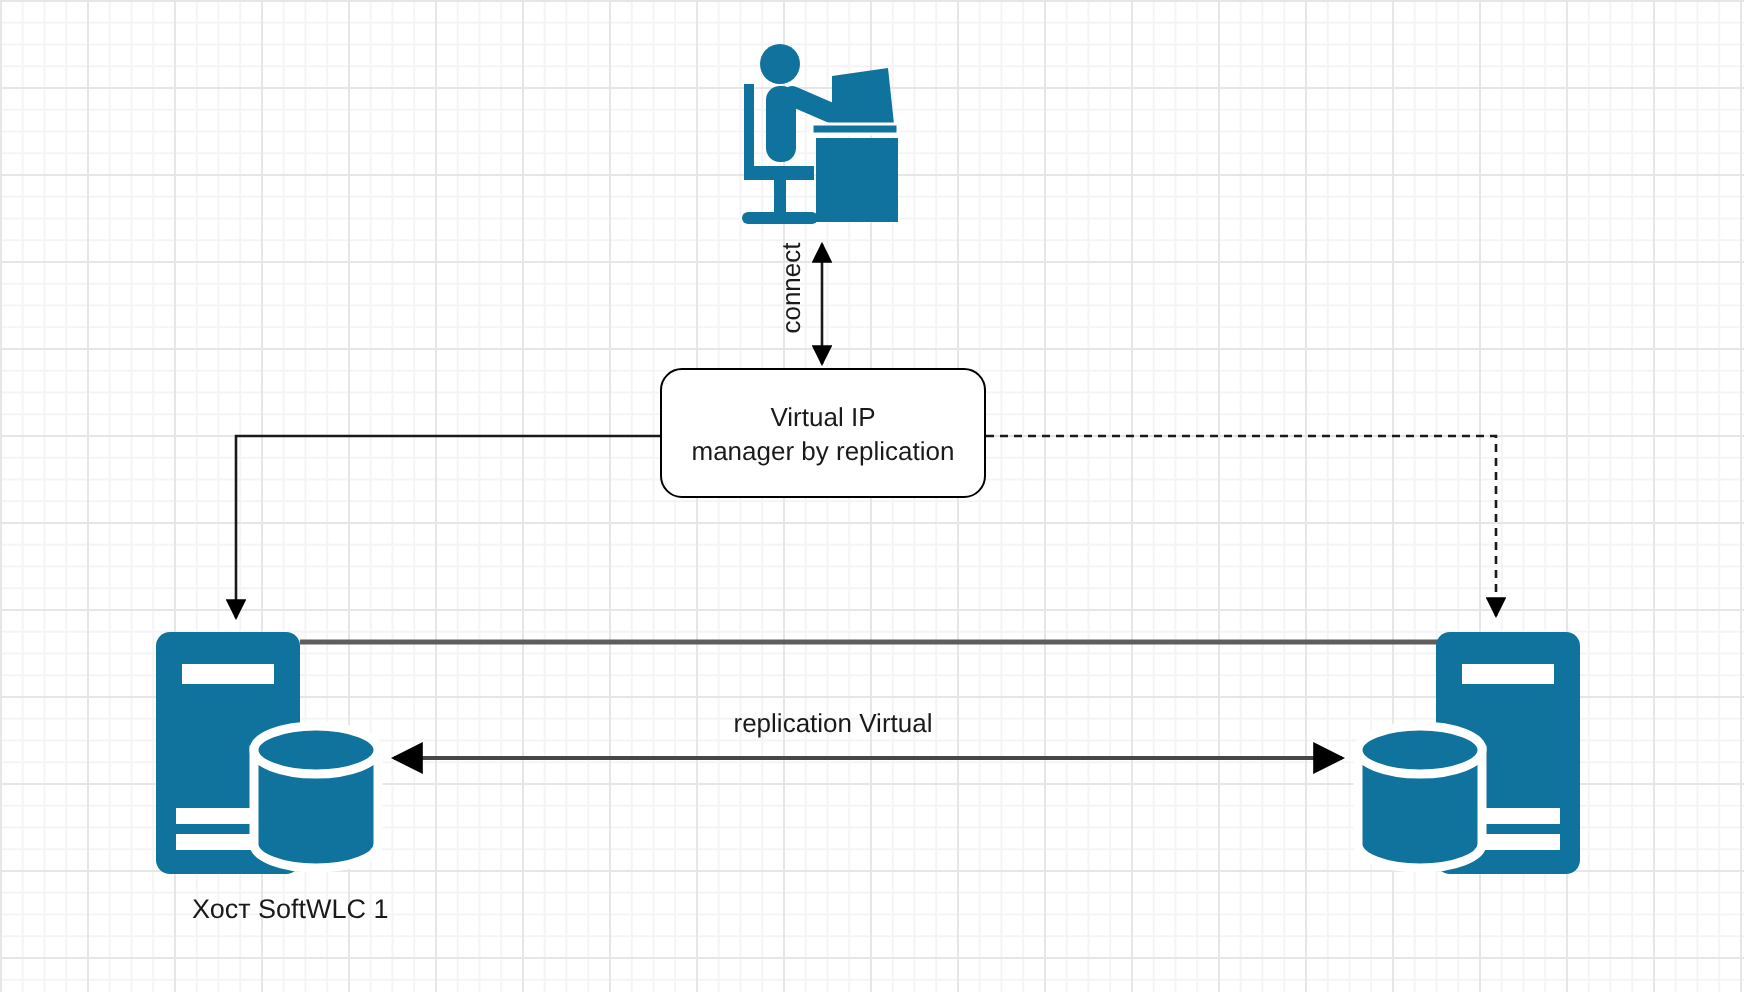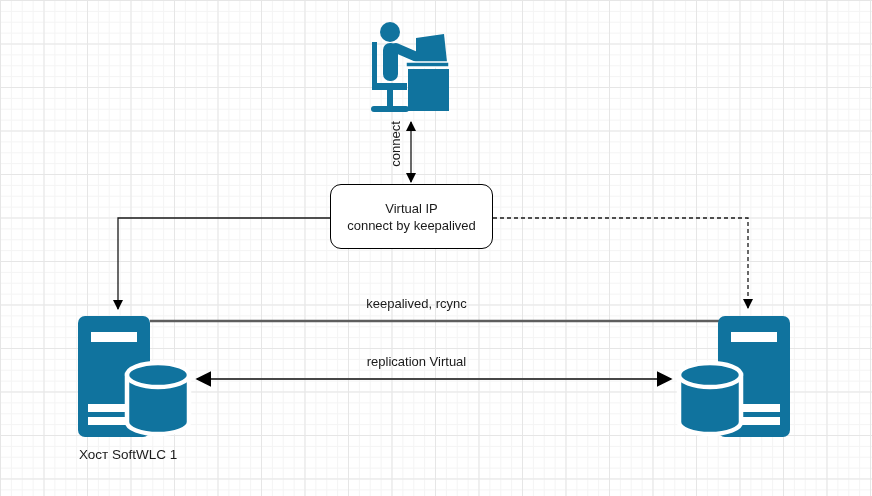--- a/index.html
+++ b/index.html
@@ -76,27 +76,26 @@
       <polygon class="icon-fill" points="45,21 73,17 76,45 45,45"></polygon>
       <rect class="icon-fill" x="35" y="45" width="43" height="5" stroke="#ffffff" stroke-width="1.5"></rect>
       <rect class="icon-fill" x="37" y="52" width="41" height="42"></rect>
     </svg>
   </div>
 
   <div class="abs label connect-label">connect</div>
 
   <div class="abs vip-box">
     <div>Virtual IP</div>
-    <div>connect by keepalived</div>
+    <div>manager by replication</div>
   </div>
 
   <div class="abs label" style="left:149px;top:231px">
   </div>
 
-  <div class="abs label center-label" style="left:330px;top:295px">keepalived, rcync</div>
   <div class="abs label center-label" style="left:330px;top:353px">replication Virtual</div>
 
   <div class="abs" style="left:74px;top:311px;width:118px;height:128px">
     <svg width="118" height="128" viewBox="0 0 118 128">
       <rect class="icon-fill" x="4" y="5" width="72" height="121" rx="7"></rect>
       <rect x="17" y="21" width="46" height="10" fill="#ffffff"></rect>
       <rect x="14" y="93" width="54" height="8" fill="#ffffff"></rect>
       <rect x="14" y="106" width="54" height="8" fill="#ffffff"></rect>
       <path class="icon-fill" d="M53,64 L53,111 A31,12 0 0 0 115,111 L115,64 Z" stroke="#ffffff" stroke-width="4.5"></path>
       <ellipse class="icon-fill" cx="84" cy="64" rx="31" ry="12" stroke="#ffffff" stroke-width="4.5"></ellipse>
@@ -107,15 +106,15 @@
     <svg width="118" height="128" viewBox="0 0 118 128">
       <rect class="icon-fill" x="4" y="5" width="72" height="121" rx="7"></rect>
       <rect x="17" y="21" width="46" height="10" fill="#ffffff"></rect>
       <rect x="14" y="93" width="54" height="8" fill="#ffffff"></rect>
       <rect x="14" y="106" width="54" height="8" fill="#ffffff"></rect>
       <path class="icon-fill" d="M53,64 L53,111 A31,12 0 0 0 115,111 L115,64 Z" stroke="#ffffff" stroke-width="4.5"></path>
       <ellipse class="icon-fill" cx="84" cy="64" rx="31" ry="12" stroke="#ffffff" stroke-width="4.5"></ellipse>
     </svg>
   </div>
 
-  <div class="abs label" style="left:79px;top:446px;font-size:13.5px">Хост SoftWLC 1</div>
+  <div class="abs label" style="left:96px;top:446px;font-size:13.5px">Хост SoftWLC 1</div>
 
 </div>
 
 </body></html>

